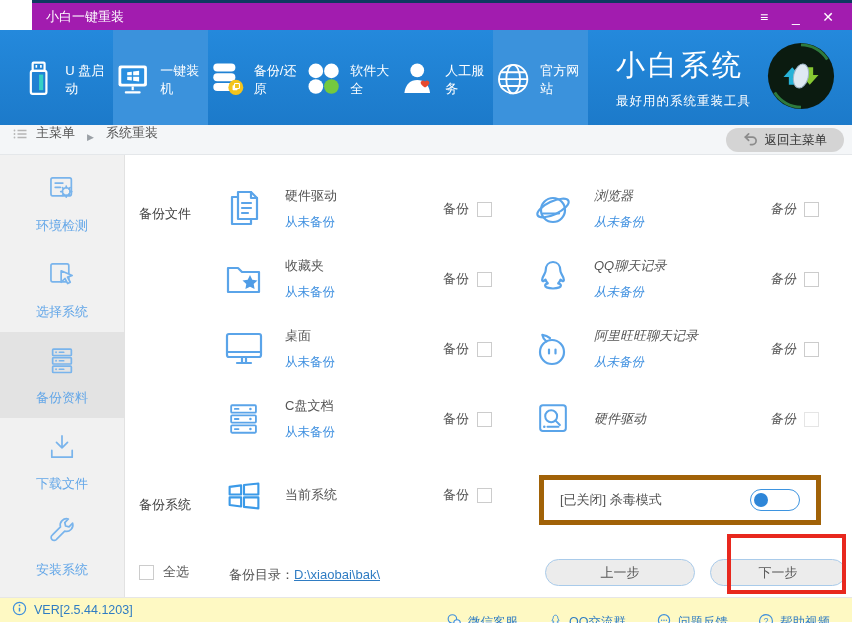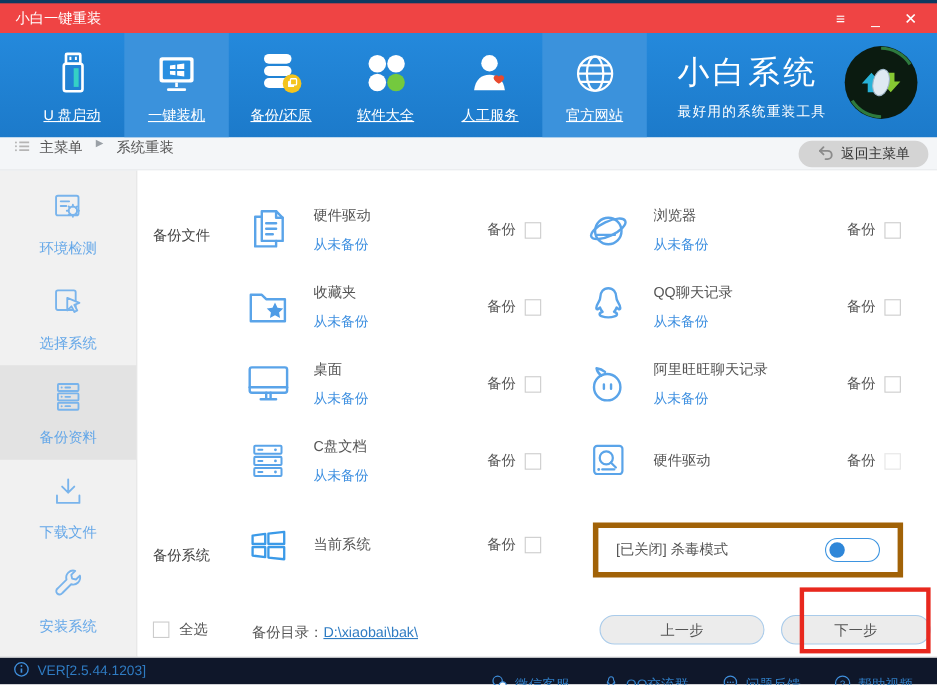--- a/index.html
+++ b/index.html
@@ -2,56 +2,56 @@
 <html><head>
 <meta charset="utf-8">
 <style>
   html,body{margin:0;padding:0;background:#ffffff;}
   *{box-sizing:border-box;}
   .window{position:relative;width:852px;height:623px;overflow:hidden;background:#fff;
     font-family:"Liberation Sans","DejaVu Sans",sans-serif;}
   [data-interactable="true"]{cursor:pointer;}
 
   
-  .titlebar{height:30px;background:#ef4444;border-top:3px solid #0d3a60;display:flex;
-    align-items:center;color:#fff;font-size:13px;padding:0 14px;}
+  .titlebar{height:30px;background:#a21caf;border-top:3px solid #0d3a60;display:flex;
+    align-items:center;color:#fff;font-size:13px;padding:0 14px;margin-left:32px;}
   .win-controls{margin-left:auto;display:flex;gap:12px;align-items:center;}
   .win-btn{width:20px;text-align:center;font-size:14px;line-height:20px;}
 
   
   .nav{height:95px;background:linear-gradient(180deg,#2489dc,#1c7aca);display:flex;padding-left:18px;}
-  .tab{width:95px;display:flex;flex-direction:column;align-items:center;justify-content:center;
-    gap:7px;color:#fff;font-size:13px;padding-top:4px;text-decoration:underline;}
+  .tab{width:95px;display:flex;flex-direction:row;align-items:center;justify-content:center;
+    gap:7px;color:#fff;font-size:13px;padding-top:4px;}
   .tab.lit{background:#3b92dc;}
   .tab .tabic{width:44px;height:44px;display:flex;align-items:center;justify-content:center;}
   .brand{display:flex;align-items:center;margin-left:28px;gap:14px;color:#fff;}
   .brand-t1{font-size:29px;letter-spacing:3px;}
   .brand-t2{font-size:12.5px;margin-top:7px;letter-spacing:1px;}
 
   
   .crumbbar{height:30px;background:#f4f6f8;border-bottom:1px solid #e4e7ea;display:flex;
-    align-items:flex-start;padding:0 12px;font-size:13px;color:#555;position:relative;}
+    align-items:flex-end;padding:12px 12px;font-size:13px;color:#555;position:relative;}
   .crumb-ic{margin-right:8px;display:flex;}
   .crumb-sep{color:#9aa0a6;font-size:9px;margin:0 12px;}
   .back-btn{position:absolute;right:8px;top:3px;height:24px;background:#d4d4d4;border-radius:12px;
     display:flex;align-items:center;gap:7px;padding:0 17px;font-size:12.5px;color:#333;}
 
   
   .bodyrow{display:flex;height:442px;}
   .sidebar{width:125px;background:#f1f1f1;border-right:1px solid #e2e2e2;display:flex;
     flex-direction:column;padding-top:5px;}
   .side-item{height:86px;display:flex;flex-direction:column;align-items:center;justify-content:center;
     gap:8px;color:#64a7e8;font-size:13px;}
   .side-item.sel{background:#e3e3e3;}
 
   .main{flex:1;position:relative;background:#fff;font-size:13px;}
   .sec-label{position:absolute;left:14px;color:#444;}
   .sl1{top:50px;} .sl2{top:341px;}
   .cell{position:absolute;height:56px;display:flex;align-items:center;}
-  .colL{left:95px;width:272px;} .colR{left:404px;width:290px;}
+  .colL{left:95px;width:272px;} .colR{left:404px;width:290px;font-style:italic;}
   .r1{top:26px}.r2{top:96px}.r3{top:166px}.r4{top:236px}.r5{top:312px}
   .cell .ic{width:48px;height:48px;flex:0 0 48px;display:flex;align-items:center;justify-content:center;}
   .cell .tx{display:flex;flex-direction:column;margin-left:17px;}
   .cell .t{color:#555;}
   .cell .s{color:#3d8fe0;margin-top:9px;font-size:12.5px;}
   .cell .s:empty{display:none;}
   .bk{margin-left:auto;display:flex;align-items:center;gap:8px;color:#555;}
   .cb{width:15px;height:15px;border:1px solid #ccc;background:#fff;display:inline-block;}
   .cb.dim{opacity:.5;}
 
@@ -63,21 +63,21 @@
 
   .selall{position:absolute;left:14px;top:408px;display:flex;align-items:center;gap:9px;color:#555;}
   .dirline{position:absolute;left:104px;top:411px;color:#555;}
   .dirlink{color:#2f7cc3;text-decoration:underline;}
   .btn{position:absolute;top:404px;height:27px;border-radius:14px;background:#ececec;
     border:1px solid #a9cbea;display:flex;align-items:center;justify-content:center;color:#555;}
   .btn-prev{left:420px;width:150px;}
   .btn-next{left:585px;width:136px;}
 
   
-  .statusbar{height:25px;border-top:1px solid #e6e6e6;background:#0f172a;display:flex;
+  .statusbar{height:25px;border-top:1px solid #e6e6e6;background:#fef9c3;display:flex;
     align-items:center;padding:0 12px;font-size:12.5px;color:#2f7cc3;gap:7px;}
   .status-links{margin-left:auto;display:flex;gap:30px;margin-right:10px;}
   .slink{display:flex;align-items:center;gap:6px;color:#2f7cc3;margin-top:24px;}
 
   .red-rect{position:absolute;left:727px;top:534px;width:119px;height:60px;
     border:4px solid #e8281e;z-index:50;pointer-events:none;}
 </style>
 </head>
 <body>
 

